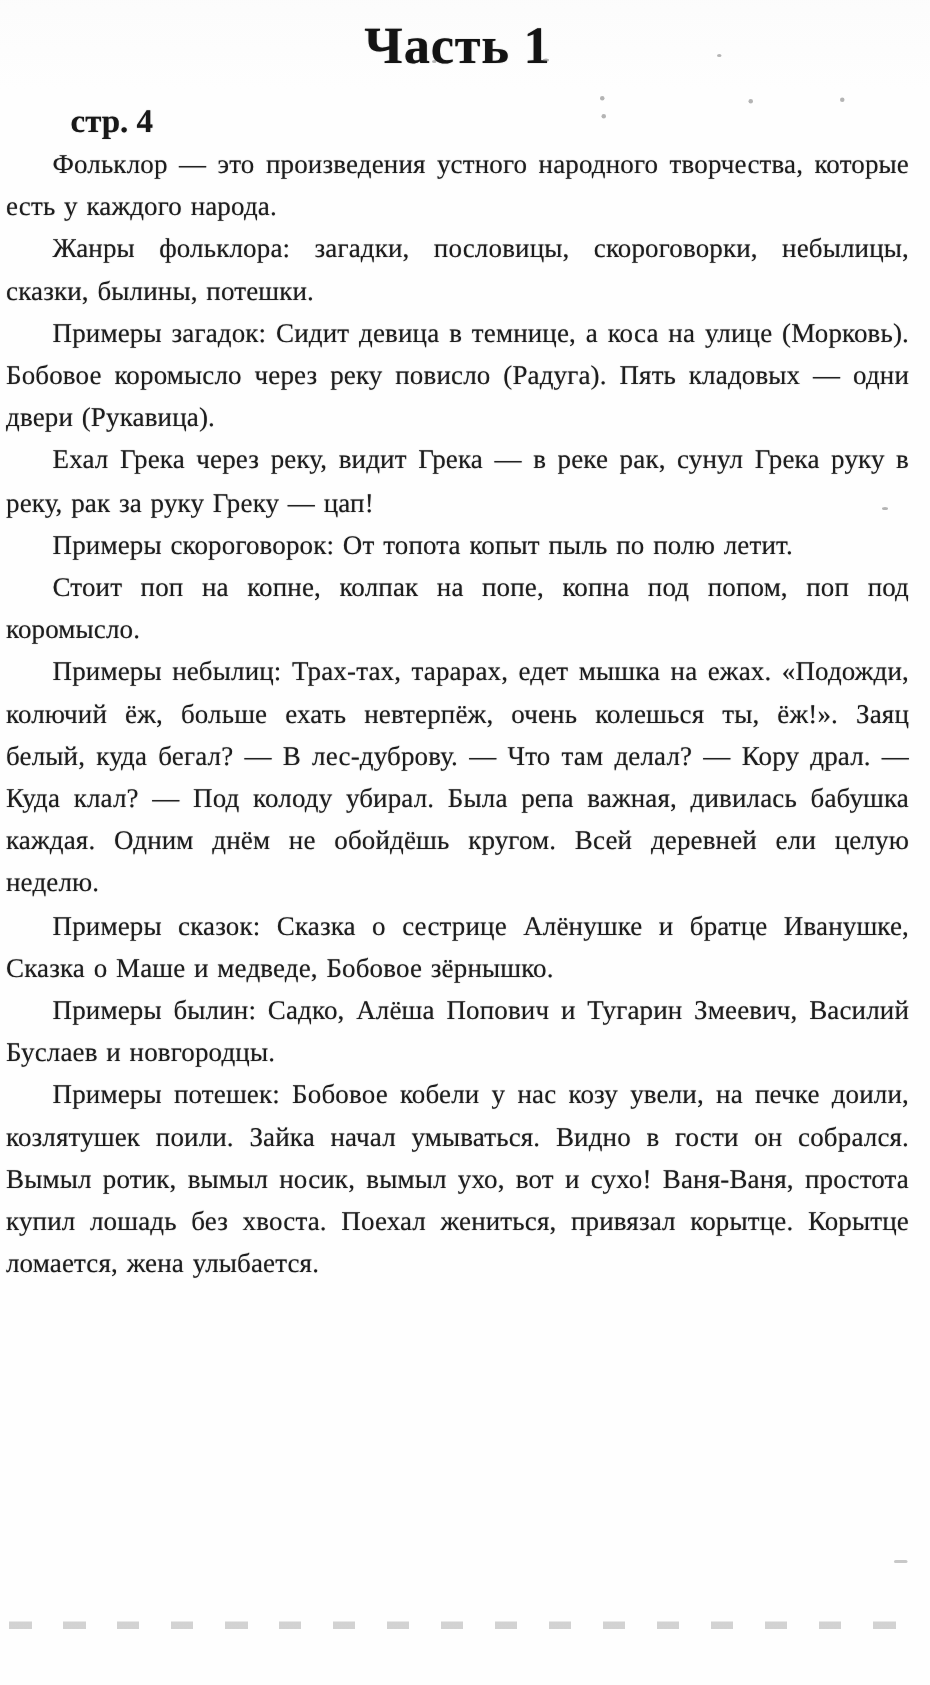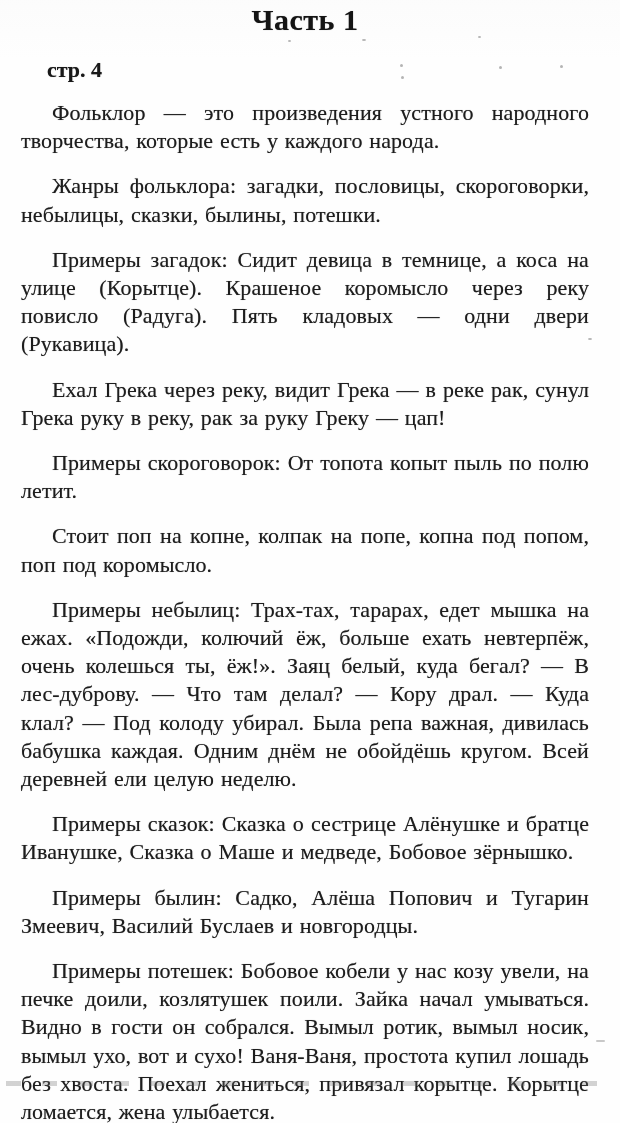--- a/index.html
+++ b/index.html
@@ -23,23 +23,23 @@
     padding: 2px 14px 0 4px;
     
     background:
       linear-gradient(180deg, rgba(245,245,245,0.25), rgba(255,255,255,0) 60px),
       #fefefe;
   }
   .scan-text {
     text-shadow: 0 0 0.7px rgba(25,25,25,0.55);
   }
   h1.part-title {
-    margin: 0;
+    margin: 11px;
     padding-top: 1px;
-    font-size: 30px;
+    font-size: 35px;
     line-height: 33px;
     font-weight: bold;
     text-align: center;
     letter-spacing: 0.5px;
     color: #141414;
   }
   h2.section-title {
     margin: 26px 0 0 0;
     padding-left: 46px;
     font-size: 27px;
@@ -53,22 +53,22 @@
     padding-left: 43px;
     font-size: 22px;
     line-height: 25px;
     font-weight: bold;
     color: #181818;
   }
   .doc-body {
     margin-top: 2px;
   }
   .doc-body p {
-    margin: 17px;
-    font-size: 22px;
+    margin: 0;
+    font-size: 18px;
     line-height: 28.2px;
     text-align: justify;
     text-indent: 31px;
     word-spacing: 1.2px;
     letter-spacing: 0.1px;
     color: #1d1d1d;
   }
   
   .speck {
     position: absolute;
@@ -95,21 +95,21 @@
 <div class="page">
 
   <h1 class="part-title scan-text">Часть 1</h1>
 
 
   <div class="page-ref scan-text">стр. 4</div>
 
   <div class="doc-body scan-text">
     <p>Фольклор — это произведения устного народного творчества, которые есть у каждого народа.</p>
     <p>Жанры фольклора: загадки, пословицы, скороговорки, небылицы, сказки, былины, потешки.</p>
-    <p>Примеры загадок: Сидит девица в темнице, а коса на улице (Корытце). Крашеное коромысло через реку повисло (Радуга). Пять кладовых — одни двери (Рукавица).</p>
+    <p>Примеры загадок: Сидит девица в темнице, а коса на улице (Морковь). Бобовое коромысло через реку повисло (Радуга). Пять кладовых — одни двери (Рукавица).</p>
     <p>Ехал Грека через реку, видит Грека — в реке рак, сунул Грека руку в реку, рак за руку Греку — цап!</p>
     <p>Примеры скороговорок: От топота копыт пыль по полю летит.</p>
     <p>Стоит поп на копне, колпак на попе, копна под попом, поп под коромысло.</p>
     <p>Примеры небылиц: Трах-тах, тарарах, едет мышка на ежах. «Подожди, колючий ёж, больше ехать невтерпёж, очень колешься ты, ёж!». Заяц белый, куда бегал? — В лес-дуброву. — Что там делал? — Кору драл. — Куда клал? — Под колоду убирал. Была репа важная, дивилась бабушка каждая. Одним днём не обойдёшь кругом. Всей деревней ели целую неделю.</p>
     <p>Примеры сказок: Сказка о сестрице Алёнушке и братце Иванушке, Сказка о Маше и медведе, Бобовое зёрнышко.</p>
     <p>Примеры былин: Садко, Алёша Попович и Тугарин Змеевич, Василий Буслаев и новгородцы.</p>
     <p>Примеры потешек: Бобовое кобели у нас козу увели, на печке доили, козлятушек поили. Зайка начал умываться. Видно в гости он собрался. Вымыл ротик, вымыл носик, вымыл ухо, вот и сухо! Ваня-Ваня, простота купил лошадь без хвоста. Поехал жениться, привязал корытце. Корытце ломается, жена улыбается.</p>
   </div>
 
   <div class="speck" style="left:478px; top:36px;  width:3px; height:2px;"></div>

